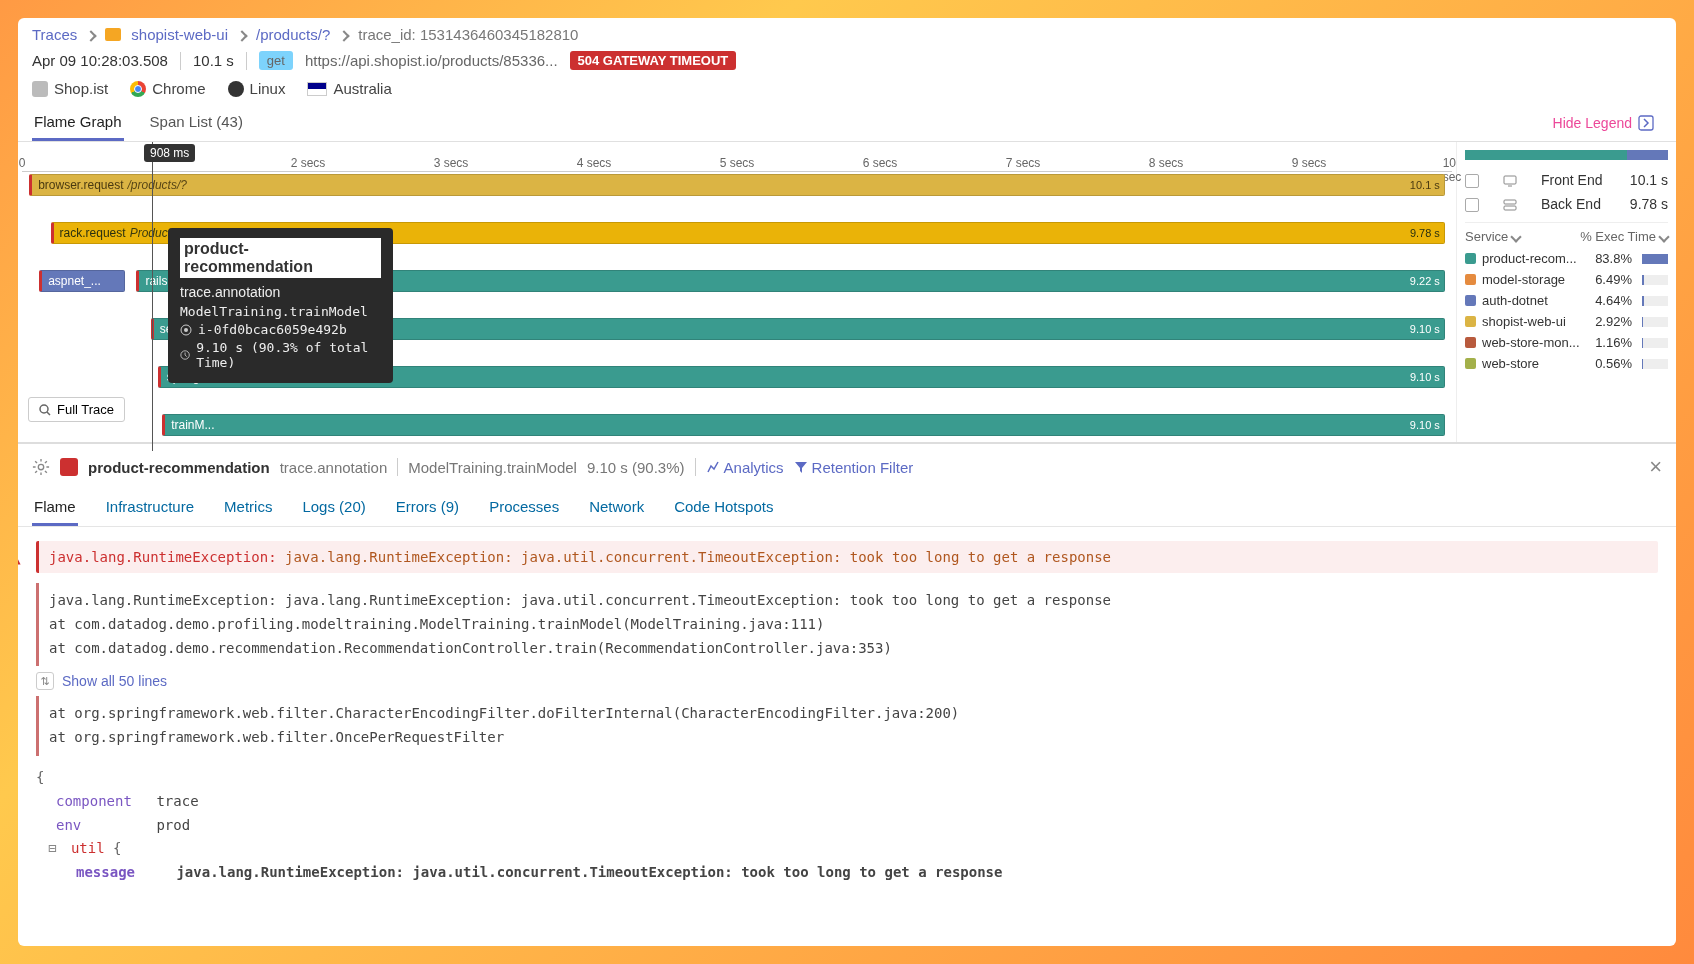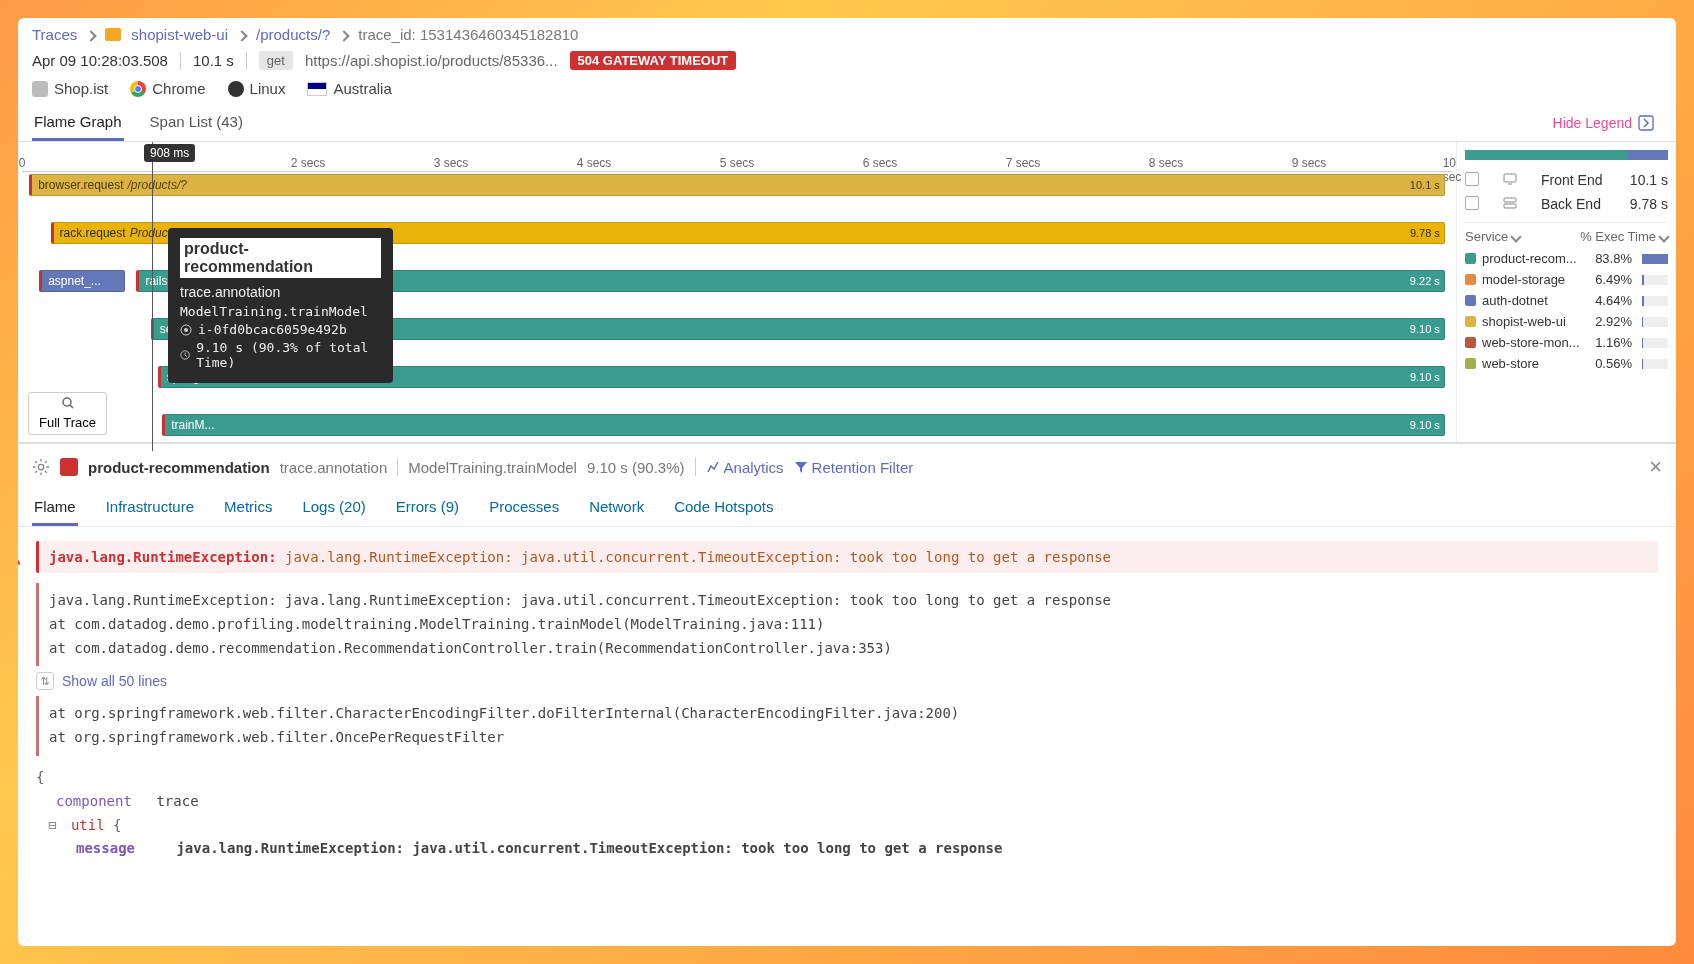--- a/index.html
+++ b/index.html
@@ -33,21 +33,21 @@
 }
 .crumbs a { color: #5c6ac4; text-decoration: none; }
 .crumbs .sep { color: #999; }
 .crumbs .muted { color: #777; }
 .folder-icon { width: 16px; height: 13px; background: #f5a623; border-radius: 2px; display:inline-block; }
 
 
 .info-row { display: flex; align-items: center; gap: 12px; padding: 4px 14px; font-size: 15px; }
 .info-row .divider { border-left:1px solid #ccc; height:18px; }
 .pill { padding: 2px 8px; border-radius: 3px; font-size:13px; }
-.pill-get { background:#e5e5e5; color:#666; }
+.pill-get { background:#7dd3fc; color:#666; }
 .url { color:#666; }
 .pill-err { background:#cc3030; color:#fff; font-weight:600; }
 
 
 .tag-row { display:flex; gap:22px; padding:6px 14px 8px 14px; font-size:15px; color:#444; align-items:center; }
 .tag-row span { display:flex; align-items:center; gap:6px; }
 .tagicon { width:16px; height:16px; display:inline-block; background:#999; border-radius:3px; }
 .tagicon.chrome { background: conic-gradient(#ea4335 0 120deg, #34a853 120deg 240deg, #fbbc05 240deg 360deg); border-radius:50%; position:relative; }
 .tagicon.chrome::after { content:''; position:absolute; inset:4px; background:#4285f4; border-radius:50%; border:1px solid #fff; }
 .tagicon.linux { background:#333; border-radius:50%; }
@@ -77,33 +77,33 @@
 .span-row { position:relative; height:23px; margin-bottom:1px; }
 .span-bar { position:absolute; height:22px; border-radius:2px; display:flex; align-items:center; padding:0 6px; font-size:12px; color:#fff; white-space:nowrap; overflow:hidden; border:1px solid rgba(0,0,0,0.15); }
 .span-bar .dur { position:absolute; right:4px; font-size:11px; }
 .span-bar .ital { font-style:italic; opacity:0.9; margin-left:4px; }
 .err-stripe { background:repeating-linear-gradient(135deg, rgba(204,48,48,0.25) 0 4px, transparent 4px 8px); border-left:3px solid #cc3030; }
 .c-yellow { background:#dbb444; color:#4a3a10; }
 .c-olive { background:#eab308; color:#2a3010; }
 .c-blue { background:#6478b9; }
 .c-teal { background:#3a9b8f; }
 
-.full-trace-btn { position:absolute; left:10px; bottom:7px; background:#fff; border:1px solid #ccc; border-radius:3px; padding:4px 10px; font-size:13px; display:flex; gap:6px; align-items:center; cursor:pointer; z-index:10;flex-direction:column; }
+.full-trace-btn { position:absolute; left:10px; bottom:20px; background:#fff; border:1px solid #ccc; border-radius:3px; padding:4px 10px; font-size:13px; display:flex; gap:6px; align-items:center; cursor:pointer; z-index:10; }
 
 
 .hover-tip { position:absolute; top:56px; left:150px; background:#2a2a2a; color:#eee; border-radius:4px; padding:10px 12px; font-size:13px; z-index:20; width:225px; }
 .hover-tip .svc { background:#fff; color:#333; font-weight:600; font-size:16px; padding:2px 4px; display:inline-block; margin-bottom:6px; }
 .hover-tip .line { margin:3px 0; font-family:Menlo,monospace; font-size:13px; display:flex; align-items:center; gap:6px; }
 .hover-tip .op { font-size:14px; margin-bottom:4px; }
 
 
 .legend-bar-row { display:flex; height:10px; margin:4px 0 8px 0; }
 .legend-bar-row div:first-child { background:#3a9b8f; flex:1; }
 .legend-bar-row div:last-child { background:#6478b9; width:20%; }
-.legend-item { display:flex; align-items:flex-start; gap:24px; padding:4px 0; font-size:14px; }
+.legend-item { display:flex; align-items:flex-end; gap:24px; padding:4px 0; font-size:14px; }
 .legend-item .val { margin-left:auto; }
 .legend-item .chk { width:14px; height:14px; border:1px solid #aaa; border-radius:2px; }
 .legend-head { display:flex; justify-content:space-between; padding:6px 0 4px 0; color:#666; font-size:13px; border-top:1px solid #eee; margin-top:6px; }
 .legend-head span { display:flex; align-items:center; gap:4px; }
 .service-row { display:flex; align-items:center; gap:6px; padding:3px 0; font-size:13px; }
 .service-row .sq { width:11px; height:11px; border-radius:2px; }
 .service-row .pct { margin-left:auto; margin-right:4px; }
 .mini-bar { width:26px; height:10px; background:#eee; position:relative; }
 .mini-bar > div { height:100%; background:#6478b9; }
 
@@ -118,21 +118,21 @@
 .details-head .close { margin-left:auto; font-size:22px; color:#888; cursor:pointer; }
 .details-head .vdiv { border-left:1px solid #ccc; height:18px; }
 
 .detail-tabs { display:flex; gap:26px; padding:0 14px; border-bottom:1px solid #e5e5e5; }
 .detail-tabs .dtab { padding:8px 2px; cursor:pointer; color:#0369a1; font-size:15px; }
 .detail-tabs .dtab.active { color:#222; border-bottom:3px solid #5c6ac4; font-weight:500; }
 
 .tags-body { padding:14px 18px; font-family: Menlo, Consolas, monospace; font-size:14px; }
 .err-banner { background:#fceeee; border-left:3px solid #cc3030; padding:8px 10px; margin-bottom:10px; border-radius:2px; position:relative; }
 .err-banner .warn-ico { position:absolute; left:-28px; top:8px; color:#cc3030; font-size:16px; }
-.err-red { color:#cc3030; font-weight:700; }
+.err-red { color:#cc3030; font-weight:400; }
 .err-msg { color:#b0571f; }
 .stack { border-left:3px solid #cc7070; padding:6px 10px; margin:6px 0; color:#444; line-height:1.7; }
 .show-all { color:#5c6ac4; cursor:pointer; margin:6px 0; display:flex; gap:8px; align-items:center; font-family:-apple-system,sans-serif; }
 .expand-ico { width:18px; height:18px; border:1px solid #ccc; border-radius:3px; display:flex; align-items:center; justify-content:center; font-size:11px; color:#888; }
 .kv { margin-top:10px; color:#444; line-height:1.7; }
 .kv .k { color:#7a56c2; margin-right:12px; display:inline-block; min-width:80px; }
 .kv .collapse { color:#888; margin-right:6px; cursor:pointer; }
 .kv .brace { color:#666; }
 .kv .key-err { color:#cc3030; }
 
@@ -433,20 +433,24 @@
           <div>at org.springframework.web.filter.CharacterEncodingFilter.doFilterInternal(CharacterEncodingFilter.java:200)</div>
           <div>at org.springframework.web.filter.OncePerRequestFilter</div>
         </div>
 
       <div class="kv">
         <div><span class="brace">{</span></div>
         <div style="padding-left:20px;">
           <span class="k">component</span>
           <span>trace</span>
         </div>
+        <div style="padding-left:20px;">
+          <span class="k">env</span>
+          <span>prod</span>
+        </div>
         <div style="padding-left:12px;">
           <span class="collapse">⊟</span>
           <span class="key-err">util</span>
           <span class="brace"> {</span>
         </div>
         <div style="padding-left:40px;font-weight:bold;">
           <span class="k">message</span>
           <span>java.lang.RuntimeException: java.util.concurrent.TimeoutException: took too long to get a response</span>
         </div>
       </div>

